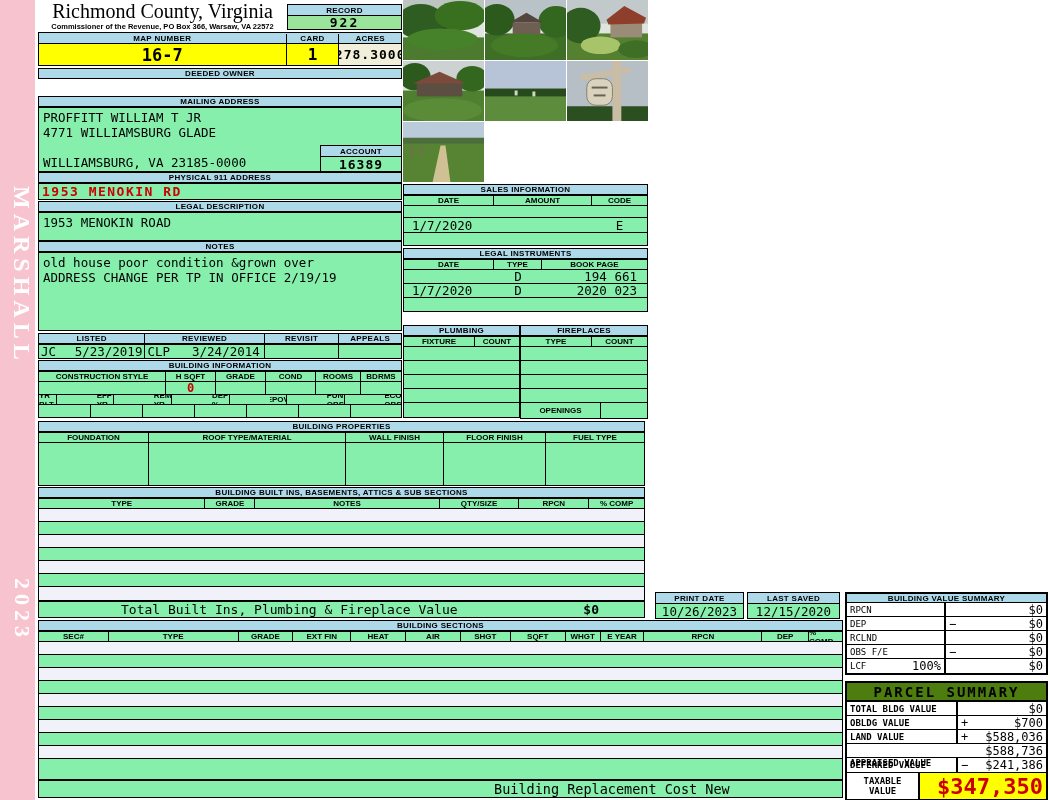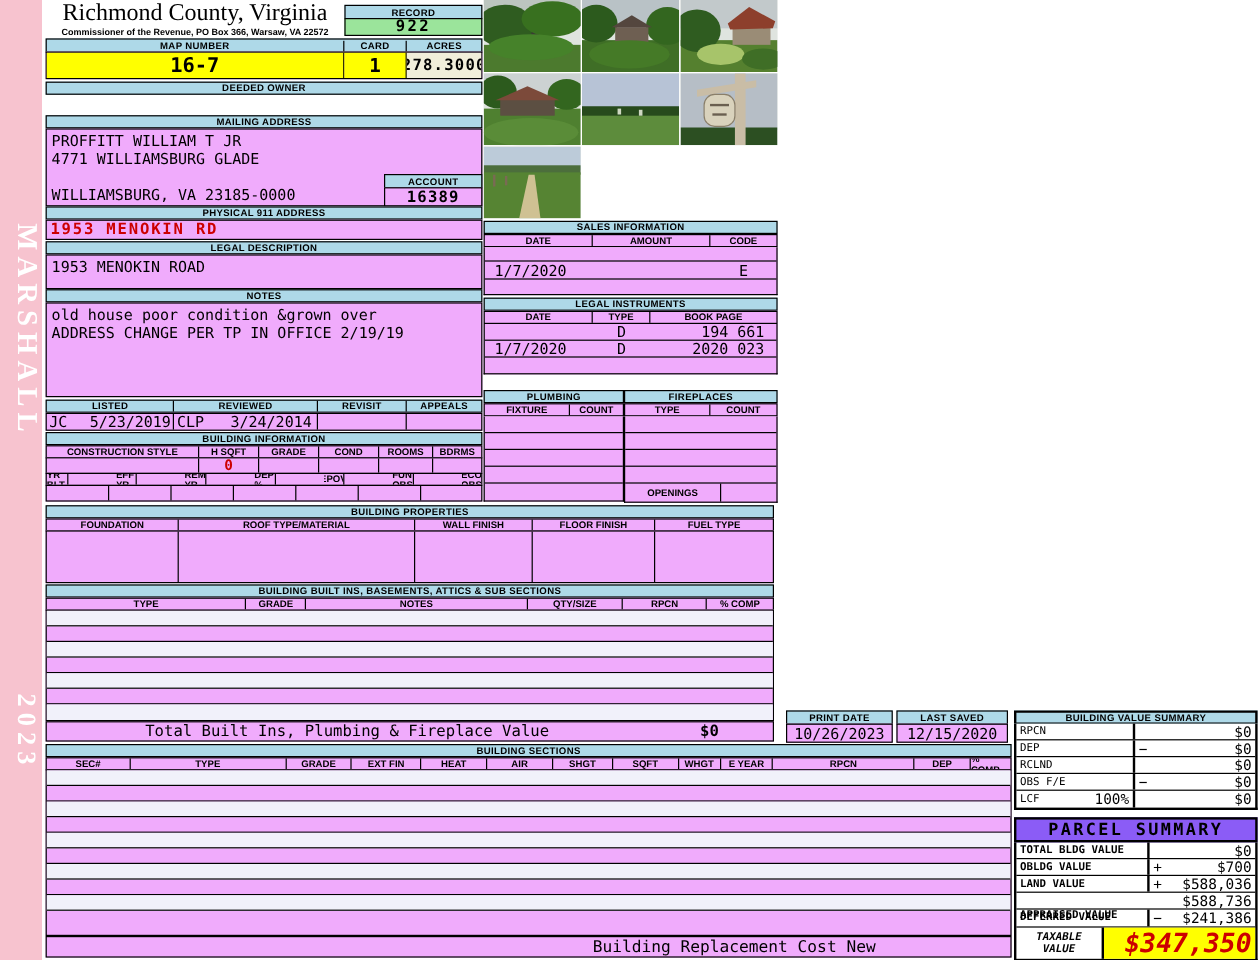--- a/index.html
+++ b/index.html
@@ -14,21 +14,21 @@
   .vtop { top:160px; height:230px; font-size:24px; }
   .vbottom { top:565px; height:90px; font-size:22px; }
 
   
   .bar { background:#aed9e8; border:1px solid #000; font-size:8px; font-weight:bold; letter-spacing:.3px;
          display:flex; align-items:center; justify-content:center; text-align:center; }
   .row { display:flex; }
   .cell { border-right:1px solid #000; display:flex; align-items:center; justify-content:center; overflow:hidden; }
   .cell:last-child { border-right:none; }
   .hdr8 { font-size:8px; font-weight:bold; }
-  .boxed { border:1px solid #000; background:#f0abfc; }
+  .boxed { border:1px solid #000; background:#86efac; }
   .mono { font-family:"DejaVu Sans Mono", monospace; }
   .red { color:#cc0000; }
   .tint { background:#f1f1fa; }
 
   .fillrows .frow { border-bottom:1px solid #000; }
   .fillrows .frow:last-child { border-bottom:none; }
 
   .photo-grid { left:403px; top:0; width:245px; height:182px; display:grid;
                 grid-template-columns:1fr 1fr 1fr; grid-template-rows:1fr 1fr 1fr; gap:1px; background:#fff; }
   .photo { overflow:hidden; background:#dfe4df; }
@@ -428,21 +428,21 @@
           </div>
         <div class="mono opcell" style="width:100px; font-size:12px; padding:0 3px;">
             <span></span>
             <span>$0</span>
           </div>
       </div>
     </div>
   </div>
 
   <div class="abs" style="left:845px; top:681px; width:203px;">
-    <div class="mono" style="height:21px; background:#8b5cf6; border:2px solid #000; font-size:14px; font-weight:bold; letter-spacing:2px; display:flex; align-items:center; justify-content:center;">PARCEL SUMMARY</div>
+    <div class="mono" style="height:21px; background:#4d7c0f; border:2px solid #000; font-size:14px; font-weight:bold; letter-spacing:2px; display:flex; align-items:center; justify-content:center;">PARCEL SUMMARY</div>
     <div style="border:2px solid #000; border-top:none;">
       <div class="row" style="height:14px; border-bottom:1px solid #000;">
         <div class="mono" style="width:111px; font-size:9px; font-weight:bold; padding:0 3px; border-right:2px solid #000; display:flex; align-items:center;">TOTAL BLDG VALUE</div>
         <div class="mono opcell" style="width:88px; font-size:12px; padding:0 3px;">
             <span></span>
             <span>$0</span>
           </div>
       </div>
       <div class="row" style="height:14px; border-bottom:1px solid #000;">
         <div class="mono" style="width:111px; font-size:9px; font-weight:bold; padding:0 3px; border-right:2px solid #000; display:flex; align-items:center;">OBLDG VALUE</div>
@@ -465,21 +465,21 @@
             <span>$588,736</span>
           </div>
       </div>
       <div class="row" style="height:14px;">
         <div class="mono" style="width:111px; font-size:9px; font-weight:bold; padding:0 3px; border-right:2px solid #000; display:flex; align-items:center;">DEFERRED VALUE</div>
         <div class="mono opcell" style="width:88px; font-size:12px; padding:0 3px;">
             <span>−</span>
             <span>$241,386</span>
           </div>
       </div>
-      <div class="row" style="height:27px; border-top:1px solid #000;font-style:italic;">
+      <div class="row" style="height:27px; border-top:1px solid #000;">
         <div class="mono" style="width:73px; font-size:9px; font-weight:bold; border-right:2px solid #000; display:flex; flex-direction:column; align-items:center; justify-content:center; line-height:10px;">
           <span>TAXABLE</span>
           <span>VALUE</span>
         </div>
         <div class="mono red" style="width:126px; background:#ffff00; font-size:22px; font-weight:bold; display:flex; align-items:center; justify-content:flex-end; padding-right:3px;">$347,350</div>
       </div>
     </div>
   </div>
 
 </div>

